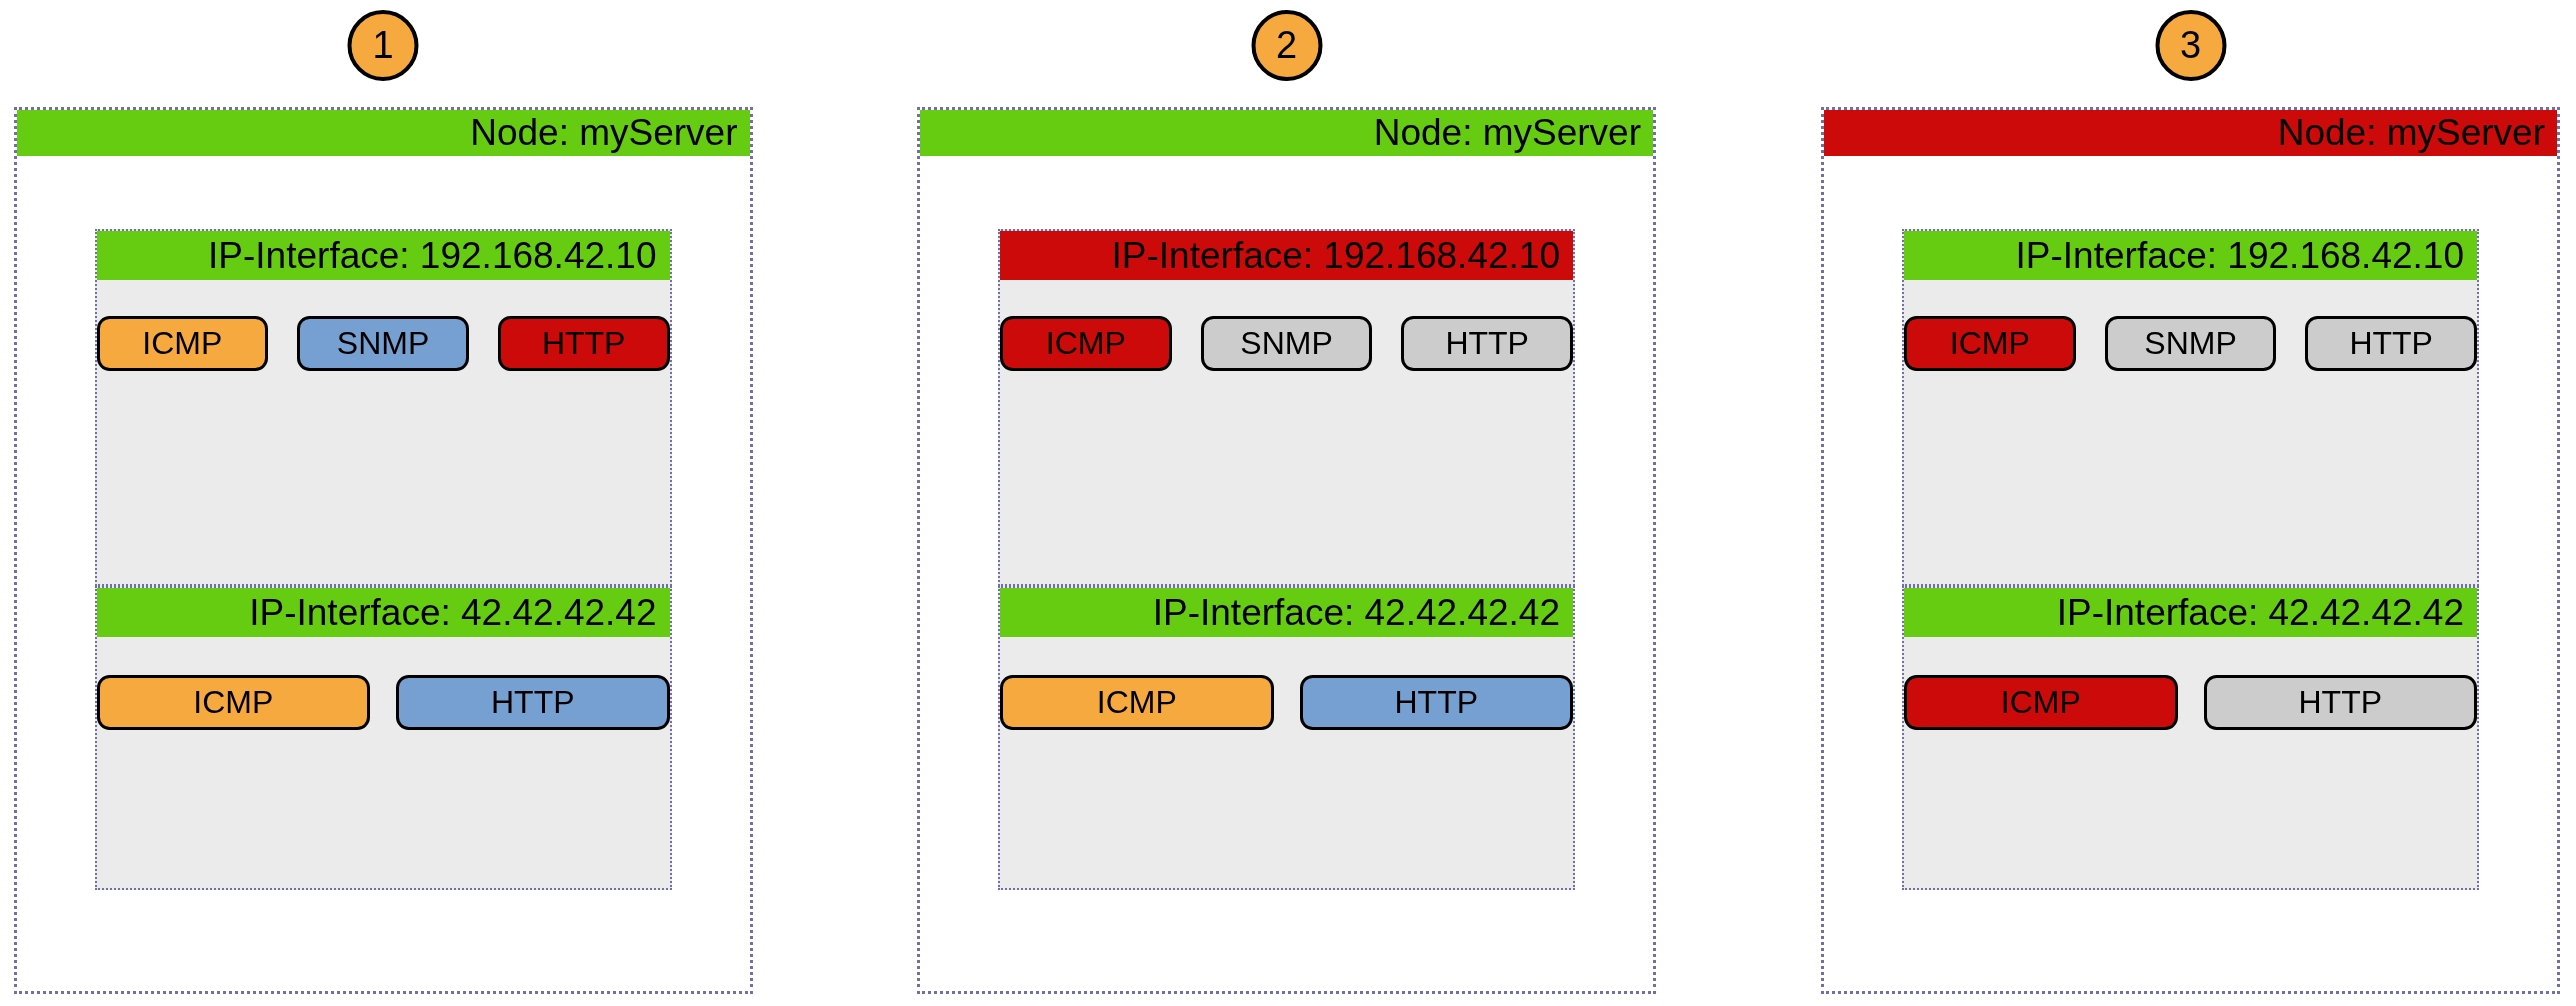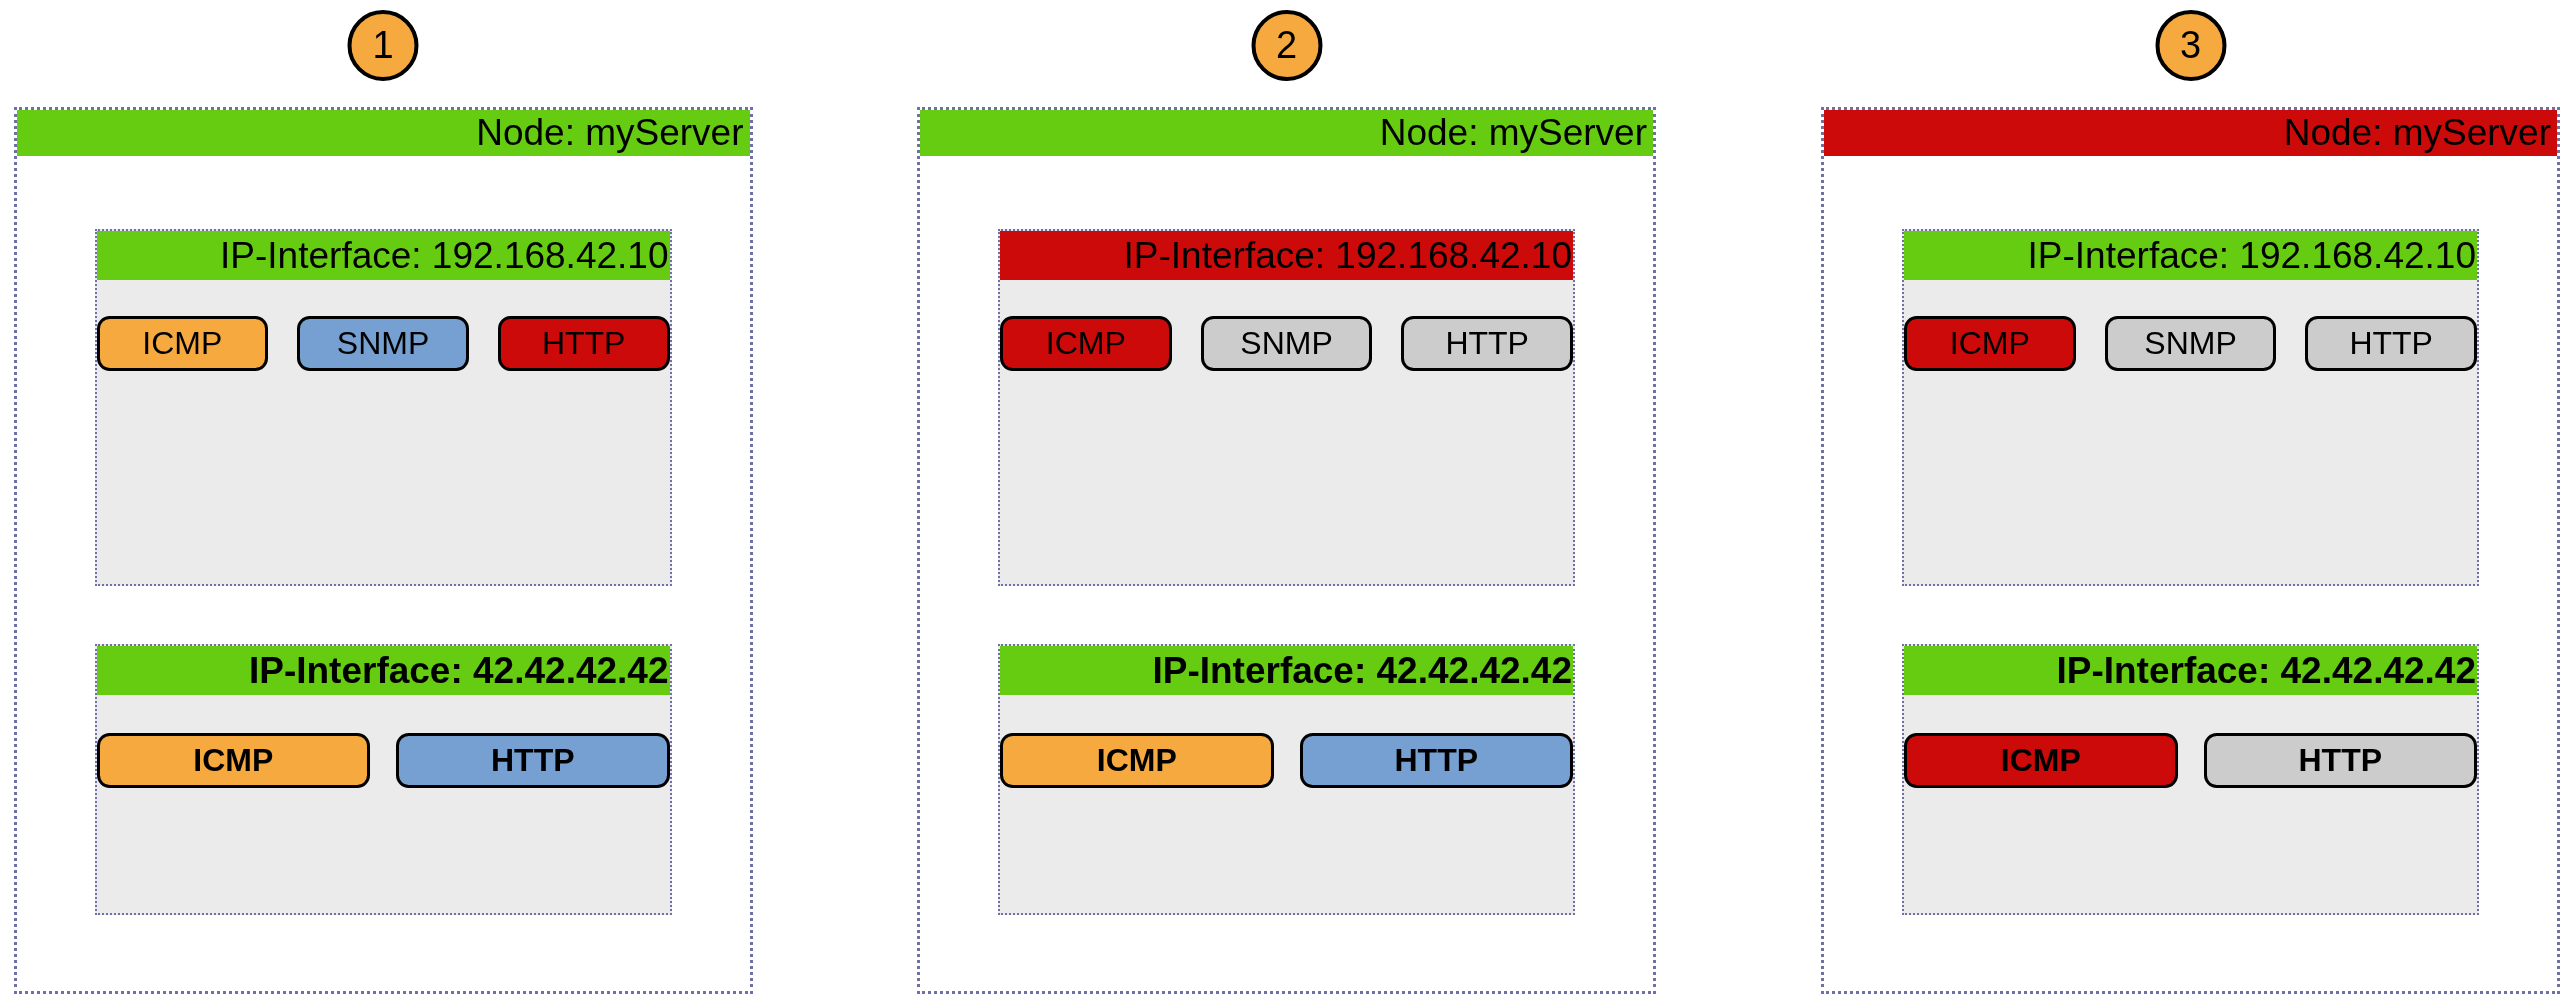--- a/index.html
+++ b/index.html
@@ -35,32 +35,32 @@
     box-sizing: border-box;
     border: 3.2px dotted var(--panel-border, #7070A8);
     background: #ffffff;
   }
 
   .bar {
     display: flex; align-items: center; justify-content: flex-end;
     font-size: 37px;
     white-space: nowrap;
   }
-  .node-bar { height: 46px; padding-right: 6px; }
+  .node-bar { height: 46px; padding-right: 12px; }
 
   .iface {
     width: 577px;
     margin: 0 auto;
     box-sizing: border-box;
     border: 2.4px dotted var(--panel-border, #7070A8);
     background: var(--box-bg, #EBEBEB);
   }
   .iface-1 { margin-top: 73px; height: 357px; }
-  .iface-2 { margin-top: 58px; height: 271px; font-weight: bold; }
-  .iface-bar { height: 49px; padding-right: 1px; }
+  .iface-2 { height: 304px; }
+  .iface-bar { height: 49px; padding-right: 13px; }
 
   .services { display: flex; flex-direction: row; align-items: center; }
   .iface-1 .services { padding-top: 36px; gap: 29px; }
   .iface-2 .services { padding-top: 38px; gap: 26px; }
 
   .svc {
     width: 476px; height: 55px;
     box-sizing: border-box;
     border: 3.2px solid #000;
     border-radius: 12.7px;

